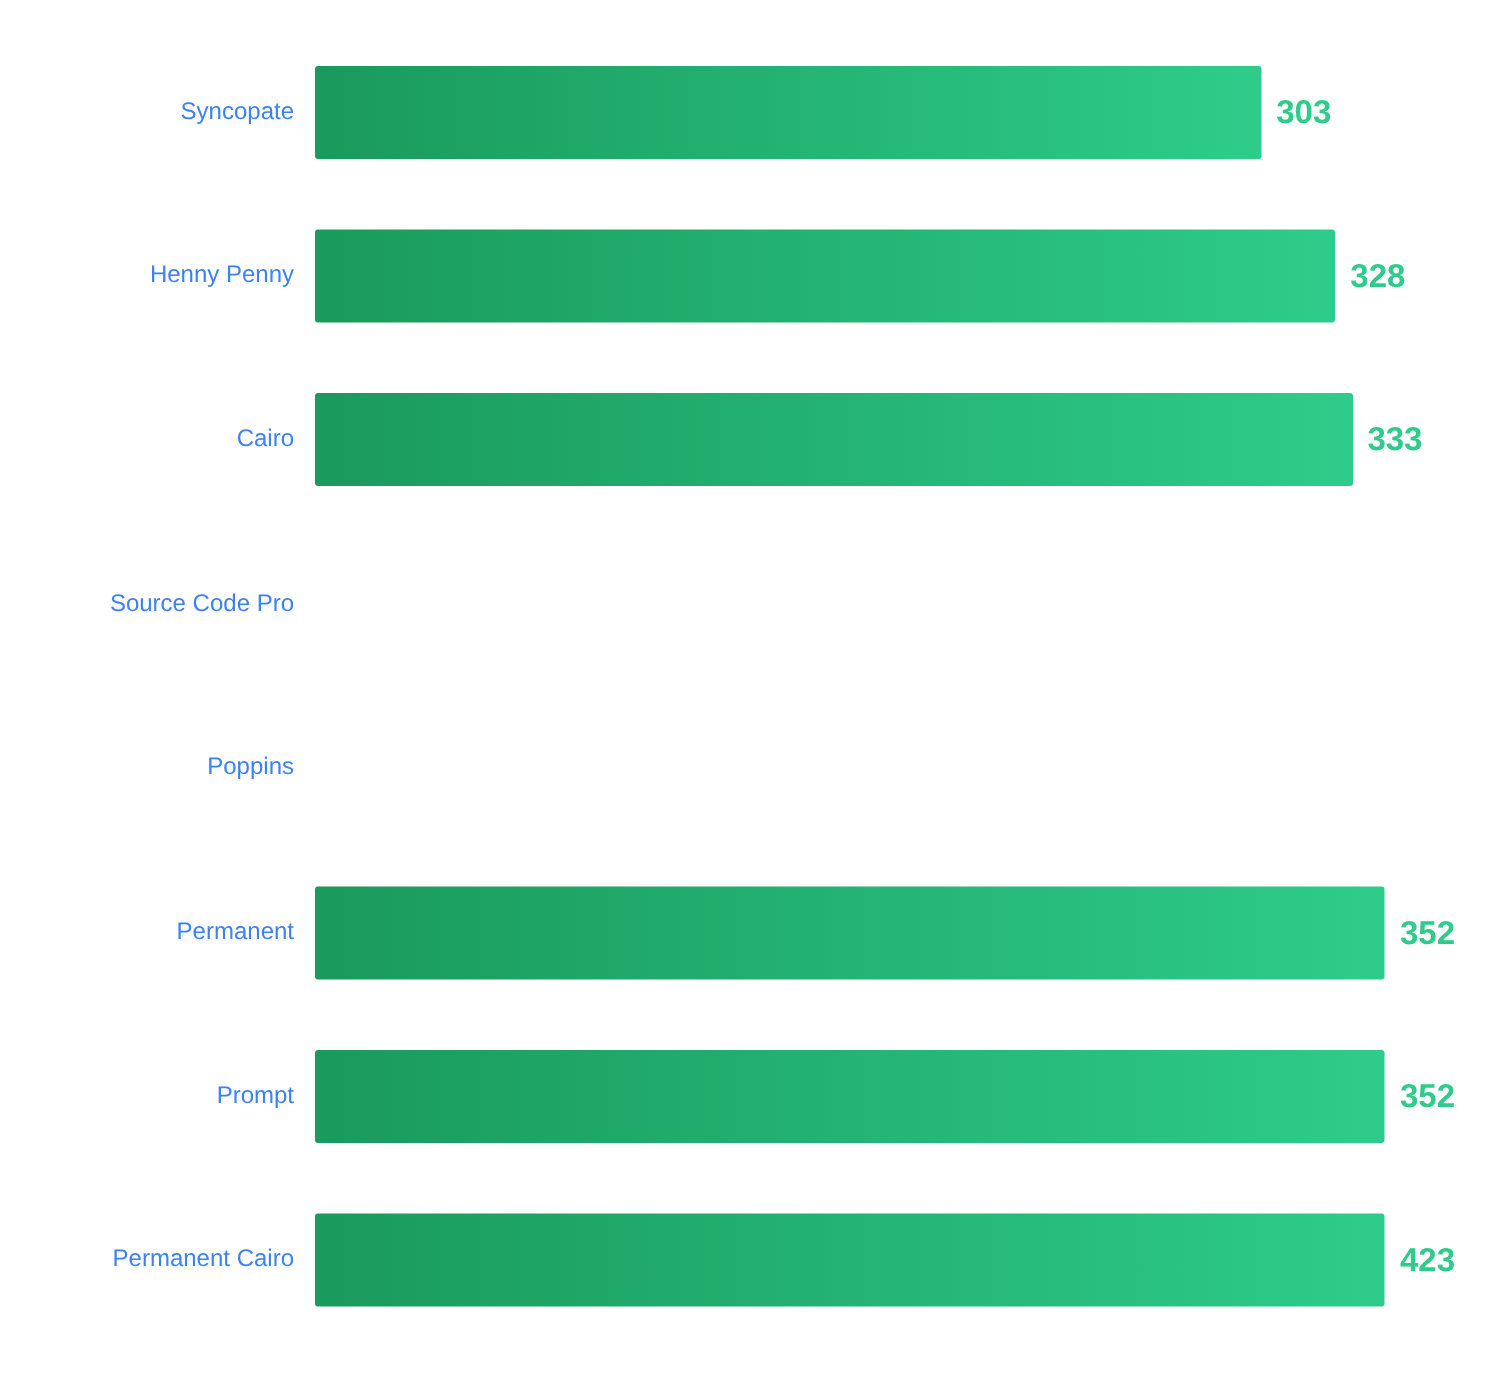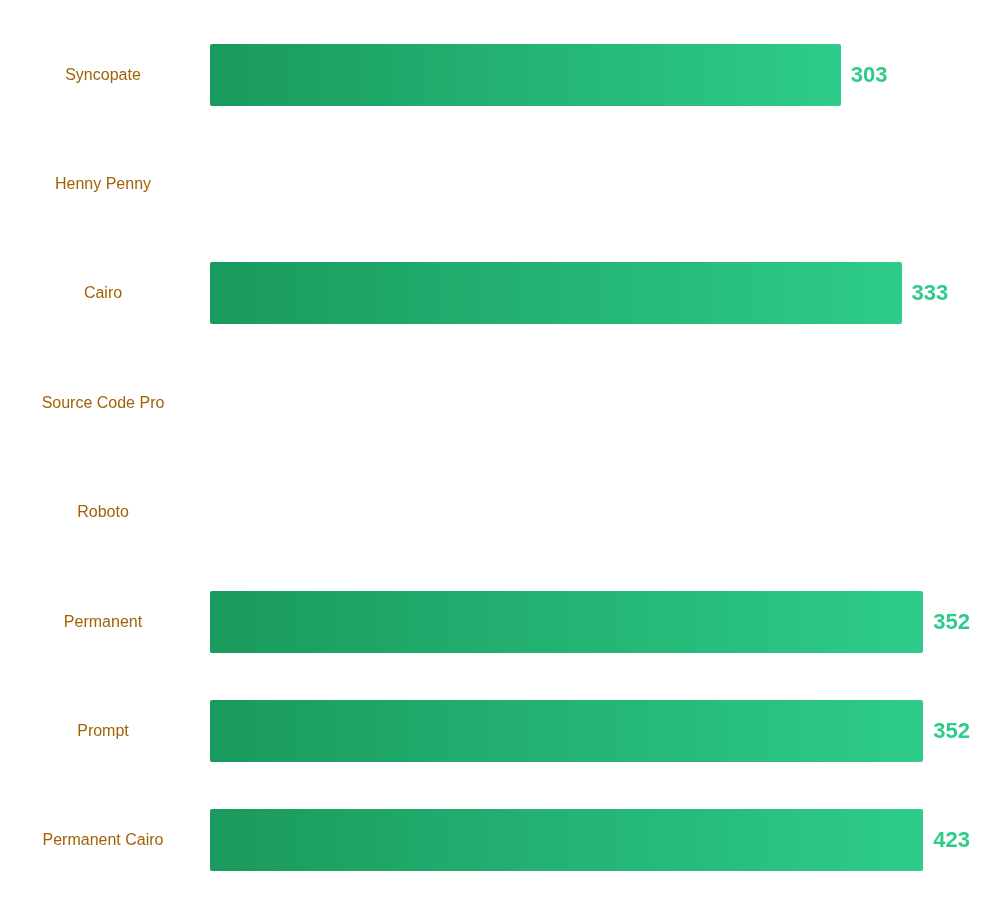--- a/index.html
+++ b/index.html
@@ -28,24 +28,24 @@
     }
 
     .bar-row {
       display: flex;
       align-items: center;
       height: 78px;
     }
 
     .bar-label {
       width: 200px;
-      text-align: center;
+      text-align: right;
       padding-right: 14px;
       font-size: 16px;
-      color: #a16207;
+      color: #3b82f6;
       font-weight: 400;
       flex-shrink: 0;
     }
 
     .bar-wrapper {
       flex: 1;
       display: flex;
       align-items: center;
     }
 
@@ -74,33 +74,37 @@
 <div class="chart-container">
 <div class="bar-row">
       <div class="bar-label">Syncopate</div>
       <div class="bar-wrapper">
         <div class="bar bar-gradient" style="width: 83%;"></div>
         <div class="bar-value">303</div>
       </div>
     </div>
     <div class="bar-row">
       <div class="bar-label">Henny Penny</div>
+      <div class="bar-wrapper">
+        <div class="bar bar-gradient" style="width: 89.5%;"></div>
+        <div class="bar-value">328</div>
+      </div>
     </div>
     <div class="bar-row">
       <div class="bar-label">Cairo</div>
       <div class="bar-wrapper">
         <div class="bar bar-gradient" style="width: 91%;"></div>
         <div class="bar-value">333</div>
       </div>
     </div>
     <div class="bar-row">
       <div class="bar-label">Source Code Pro</div>
     </div>
     <div class="bar-row">
-      <div class="bar-label">Roboto</div>
+      <div class="bar-label">Poppins</div>
     </div>
     <div class="bar-row">
       <div class="bar-label">Permanent</div>
       <div class="bar-wrapper">
         <div class="bar bar-gradient" style="width: 96%;"></div>
         <div class="bar-value">352</div>
       </div>
     </div>
     <div class="bar-row">
       <div class="bar-label">Prompt</div>

